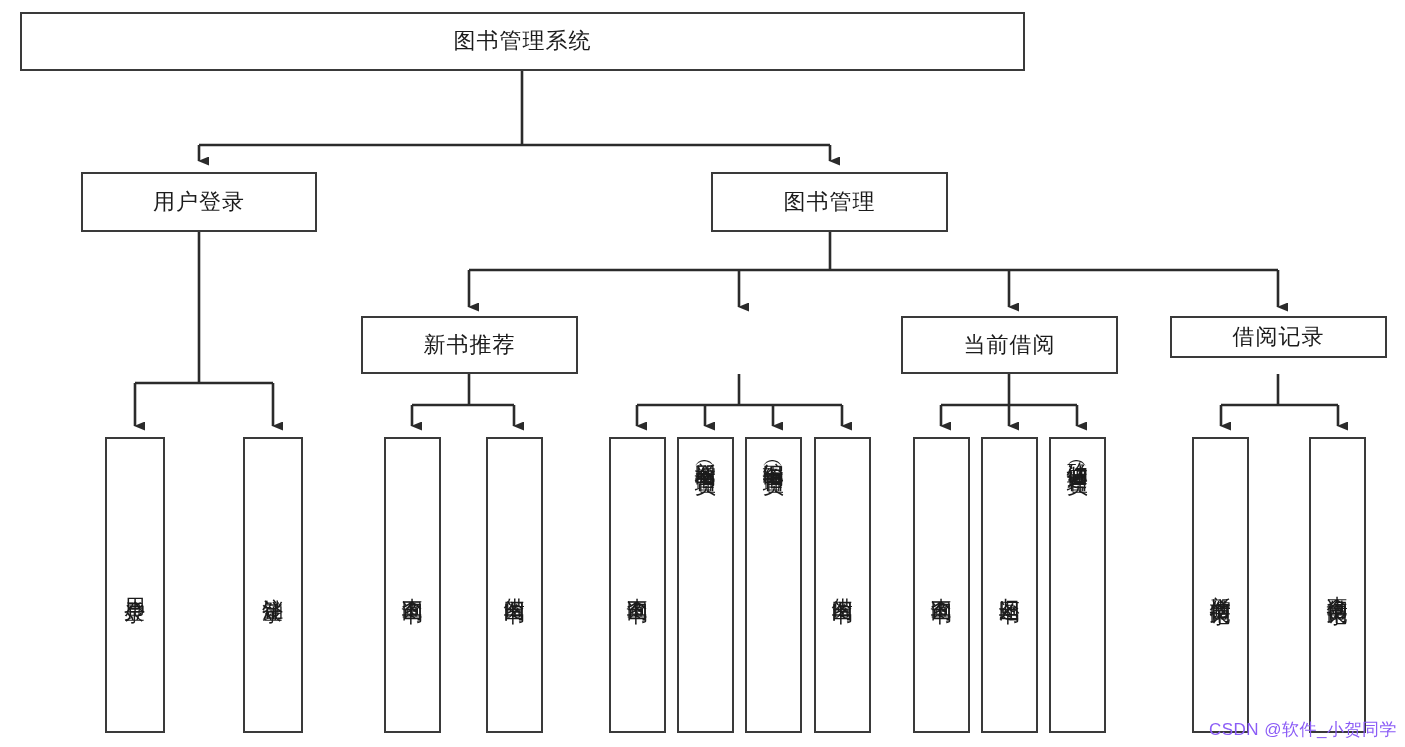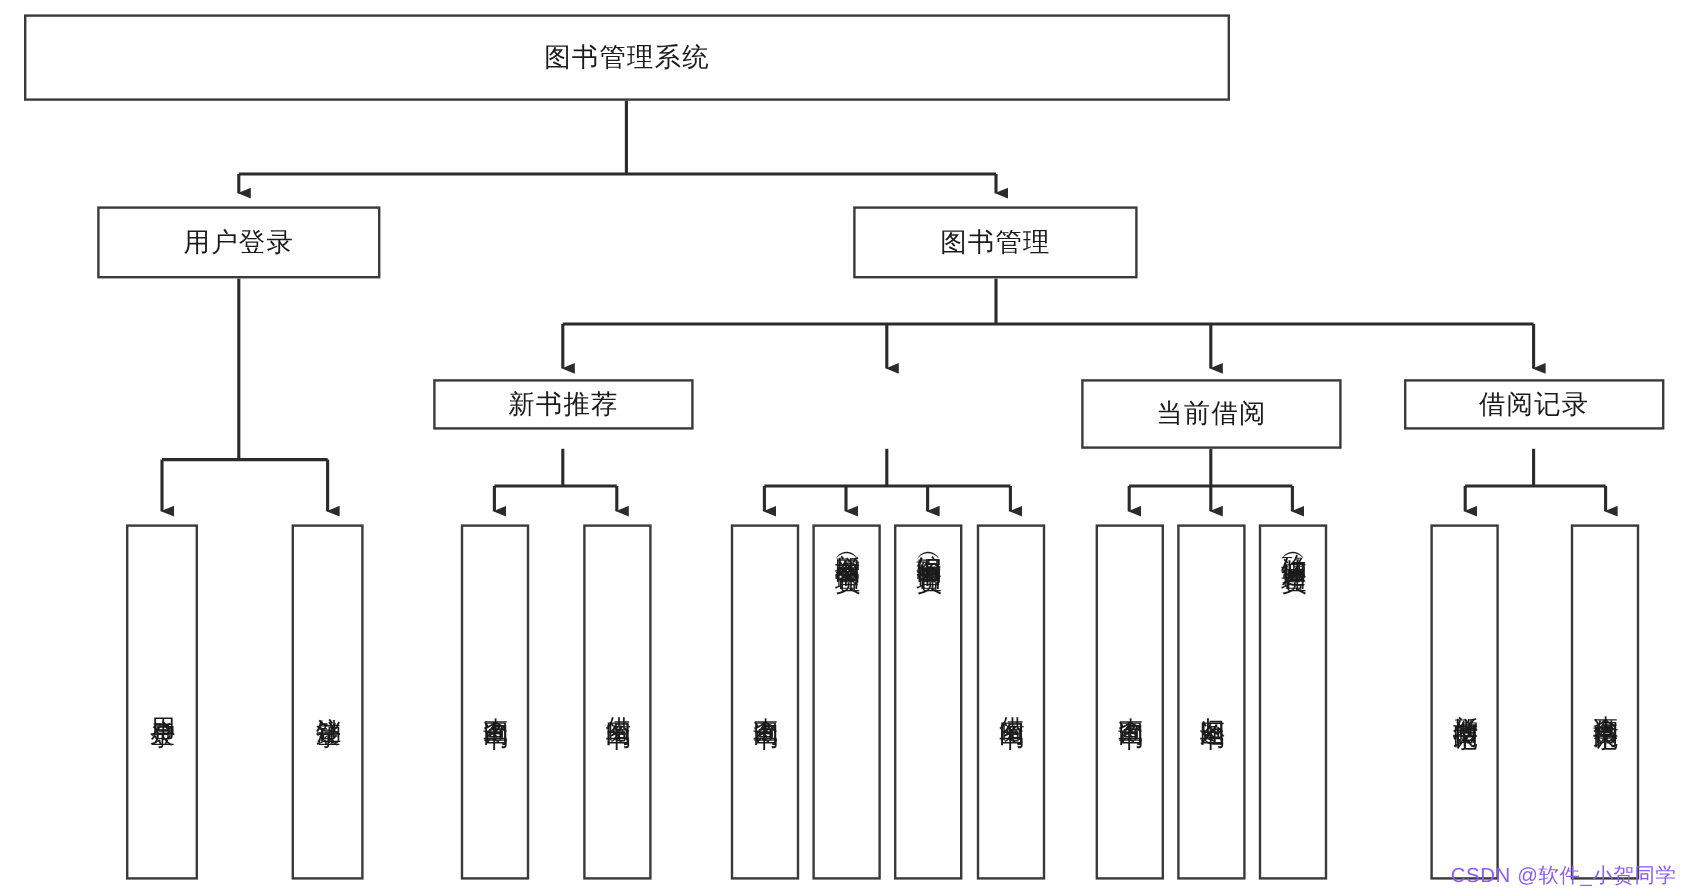--- a/index.html
+++ b/index.html
@@ -118,32 +118,32 @@
       <path d="M 1009,405 L 1009,426" marker-end="url(#arrowhead)"></path>
       <path d="M 1077,405 L 1077,426" marker-end="url(#arrowhead)"></path>
 
       <path d="M 1278,374 L 1278,405"></path>
       <path d="M 1221,405 L 1338,405"></path>
       <path d="M 1221,405 L 1221,426" marker-end="url(#arrowhead)"></path>
       <path d="M 1338,405 L 1338,426" marker-end="url(#arrowhead)"></path>
     </g>
   </svg>
 
-  <div class="node node-h" style="left:20px; top:12px; width:1005px; height:72px;">
+  <div class="node node-h" style="left:20px; top:12px; width:1005px; height:59px;">
     <span class="label">图书管理系统</span>
   </div>
 
   <div class="node node-h" style="left:81px; top:172px; width:236px; height:60px;">
     <span class="label">用户登录</span>
   </div>
   <div class="node node-h" style="left:711px; top:172px; width:237px; height:60px;">
     <span class="label">图书管理</span>
   </div>
 
-  <div class="node node-h" style="left:361px; top:316px; width:217px; height:42px;">
+  <div class="node node-h" style="left:361px; top:316px; width:217px; height:58px;">
     <span class="label">新书推荐</span>
   </div>
   <div class="node node-h" style="left:901px; top:316px; width:217px; height:58px;">
     <span class="label">当前借阅</span>
   </div>
   <div class="node node-h" style="left:1170px; top:316px; width:217px; height:42px;">
     <span class="label">借阅记录</span>
   </div>
 
   <div class="node node-v center-v" style="left:105px; top:437px; width:60px; height:296px;">

